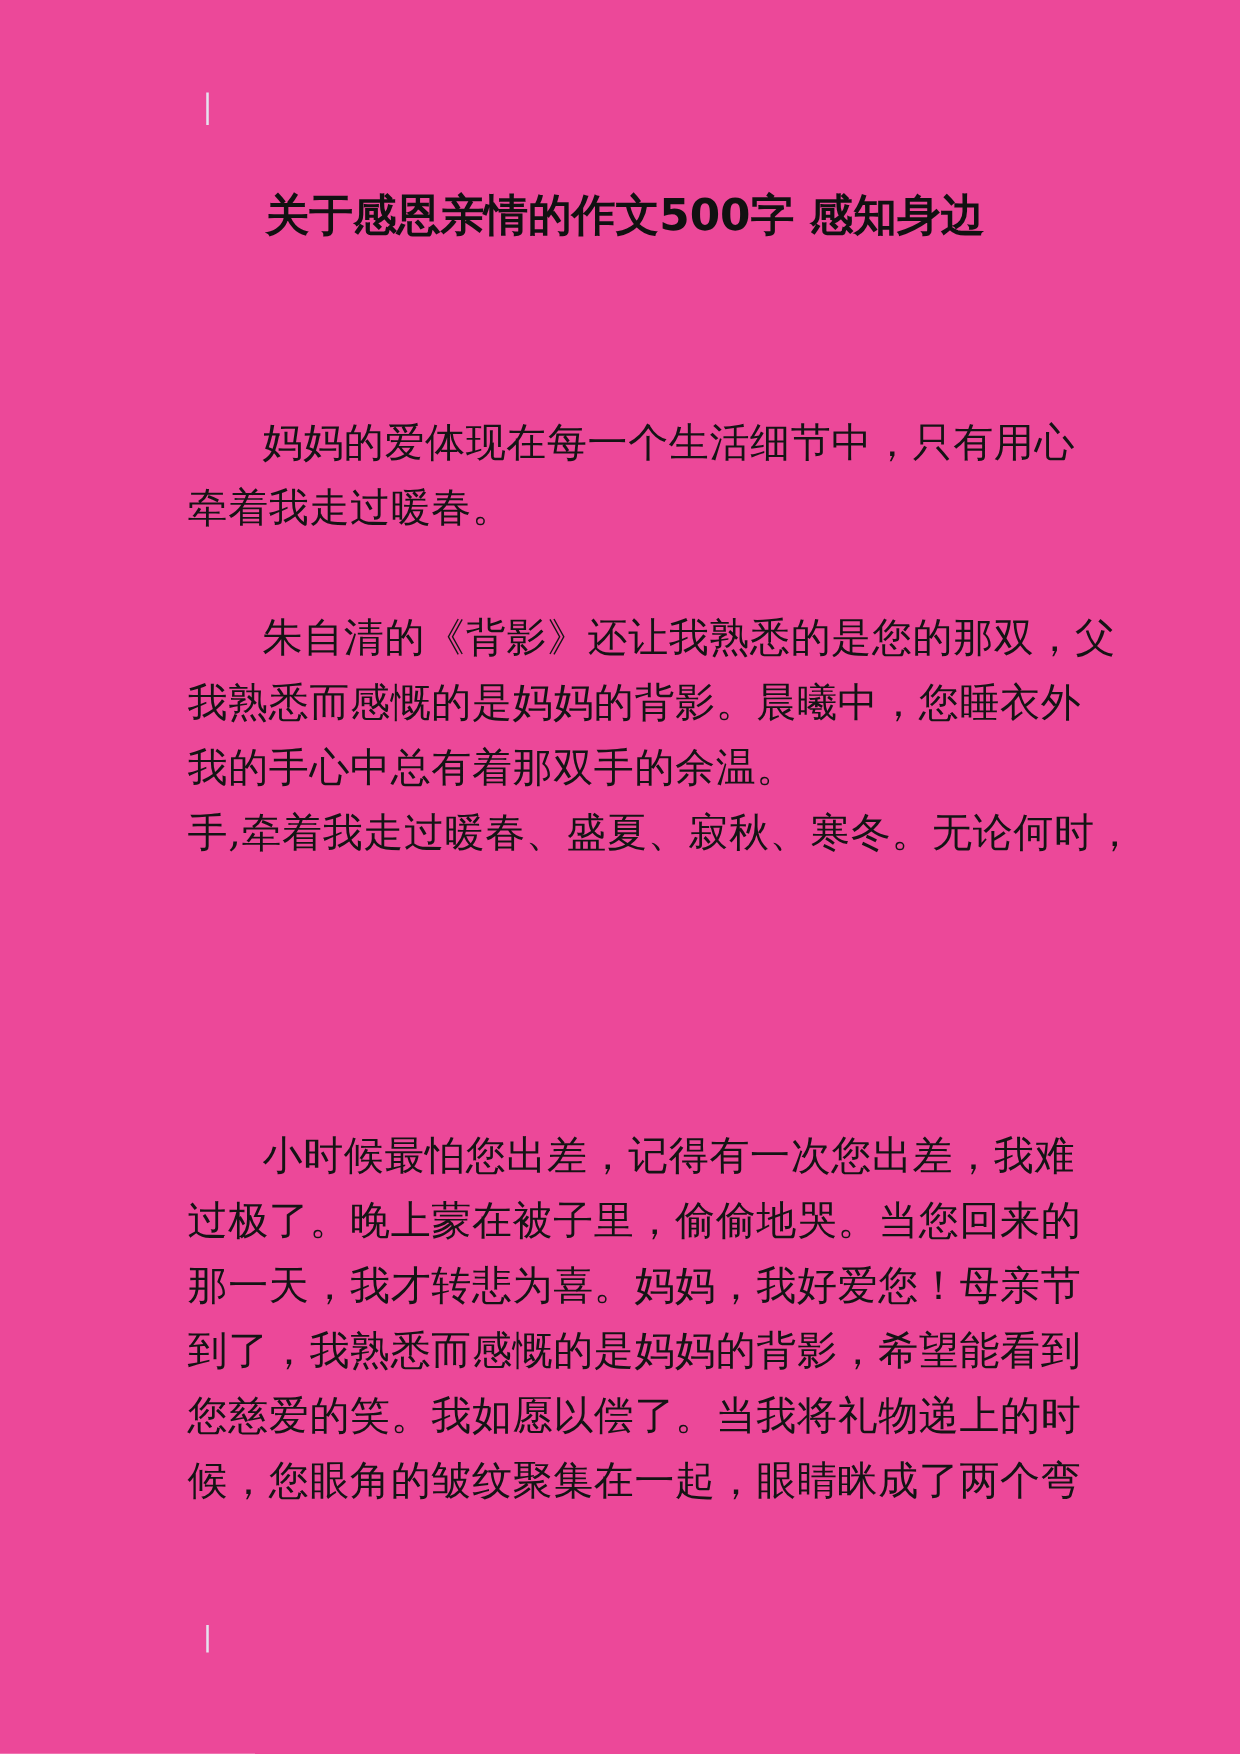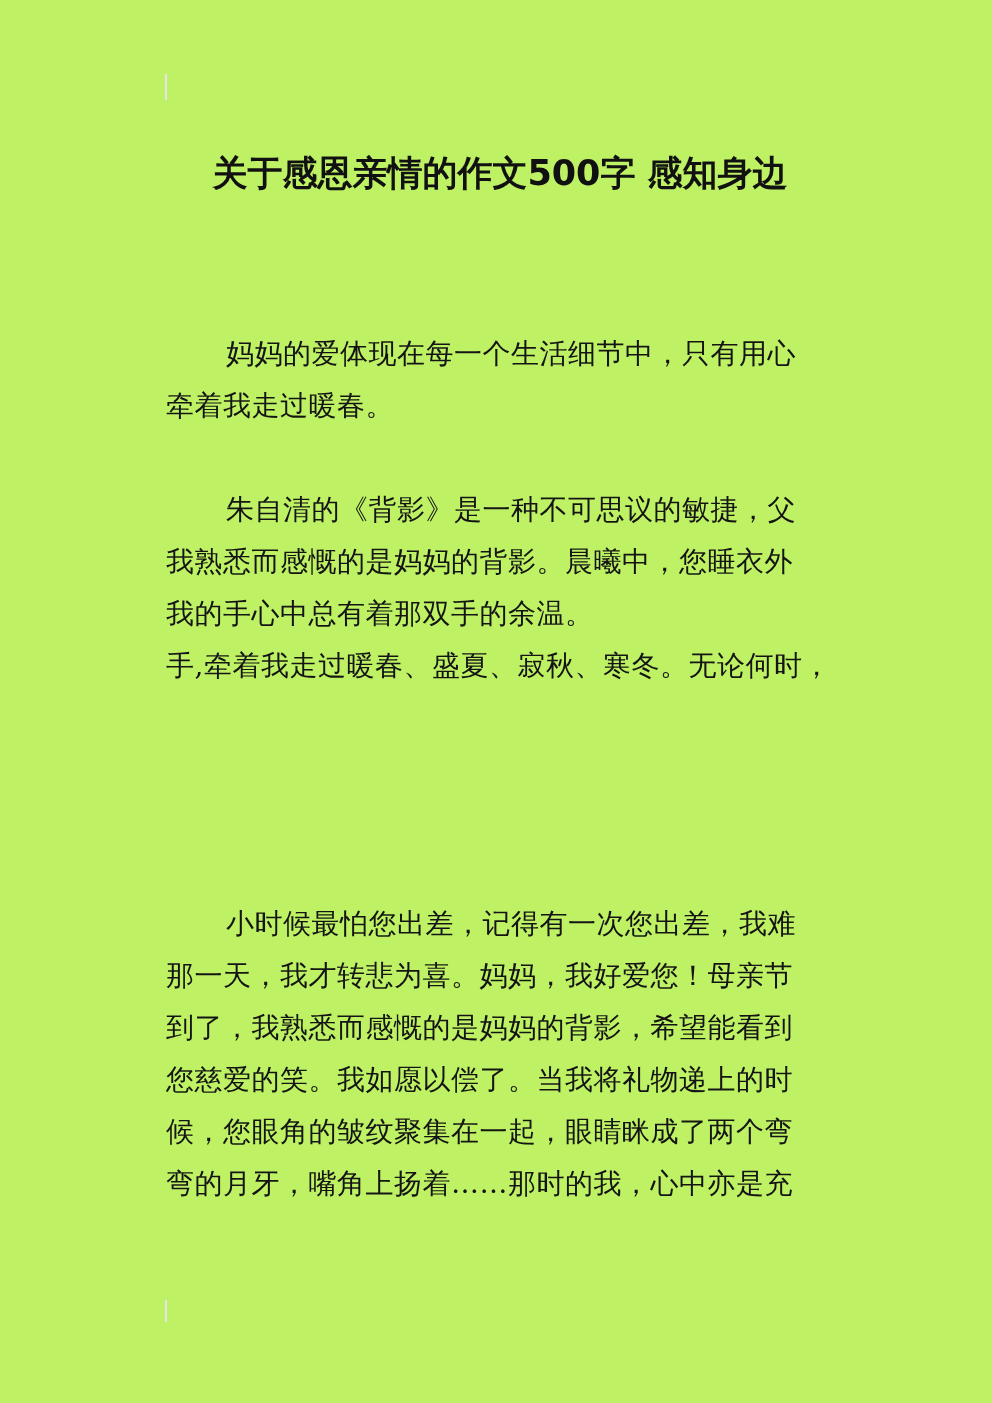--- a/index.html
+++ b/index.html
@@ -1,27 +1,27 @@
 <!DOCTYPE html>
 <html><head>
 <meta charset="utf-8">
 <style>
   html, body { margin: 0; padding: 0; background: #ffffff; }
   body { width: 992px; height: 1403px; position: relative; overflow: hidden; }
-  .page { position: absolute; left: 0; top: 0; width: 992px; height: 1403px; background: #bef264; }
+  .page { position: absolute; left: 0; top: 0; width: 992px; height: 1403px; background: #ec4899; }
   .margin-mark { position: absolute; width: 2px; background: #e6e2f0; }
   .mark-top { left: 165px; top: 74px; height: 26px; }
   .mark-bottom { left: 165px; top: 1300px; height: 22px; }
   .title { position: absolute; left: 150px; width: 700px; text-align: center;
            font-family: "DejaVu Sans", "Liberation Sans", sans-serif; font-weight: bold;
            font-size: 35px; color: #111; line-height: 56px; top: 122px; }
   .title-line { display: block; white-space: nowrap; }
-  .para { position: absolute; left: 166px; width: 680px;
+  .para { position: absolute; left: 150px; width: 680px;
           font-family: "DejaVu Serif", "Liberation Serif", serif;
-          font-size: 28px; color: #141414; line-height: 52px; }
+          font-size: 32px; color: #141414; line-height: 52px; }
   .line { display: block; white-space: nowrap; letter-spacing: 0.5px; }
   .indent { padding-left: 60px; }
   #p1 { top: 328px; }
   #p2 { top: 484px; }
   #p3 { top: 898px; }
 </style>
 </head>
 <body>
 
 <div class="page">
@@ -30,29 +30,29 @@
   <h1 class="title">
     <span class="title-line">关于感恩亲情的作文500字  感知身边</span>
   </h1>
 
   <div class="para" id="p1">
     <span class="line indent">妈妈的爱体现在每一个生活细节中，只有用心</span>
     <span class="line">牵着我走过暖春。</span>
   </div>
 
   <div class="para" id="p2">
-    <span class="line indent">朱自清的《背影》是一种不可思议的敏捷，父</span>
+    <span class="line indent">朱自清的《背影》还让我熟悉的是您的那双，父</span>
     <span class="line">我熟悉而感慨的是妈妈的背影。晨曦中，您睡衣外</span>
     <span class="line">我的手心中总有着那双手的余温。</span>
     <span class="line">手,牵着我走过暖春、盛夏、寂秋、寒冬。无论何时，</span>
   </div>
 
   <div class="para" id="p3">
     <span class="line indent">小时候最怕您出差，记得有一次您出差，我难</span>
+    <span class="line">过极了。晚上蒙在被子里，偷偷地哭。当您回来的</span>
     <span class="line">那一天，我才转悲为喜。妈妈，我好爱您！母亲节</span>
     <span class="line">到了，我熟悉而感慨的是妈妈的背影，希望能看到</span>
     <span class="line">您慈爱的笑。我如愿以偿了。当我将礼物递上的时</span>
     <span class="line">候，您眼角的皱纹聚集在一起，眼睛眯成了两个弯</span>
-    <span class="line">弯的月牙，嘴角上扬着……那时的我，心中亦是充</span>
   </div>
 
   <div class="margin-mark mark-bottom"></div>
 </div>
 
 </body></html>

